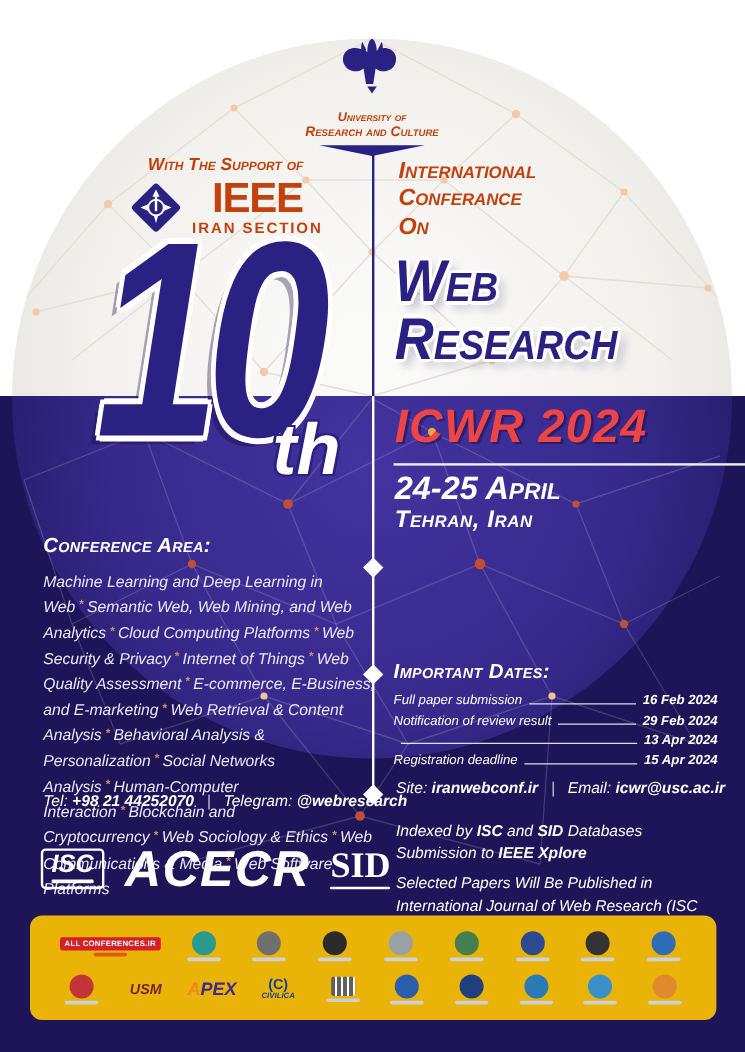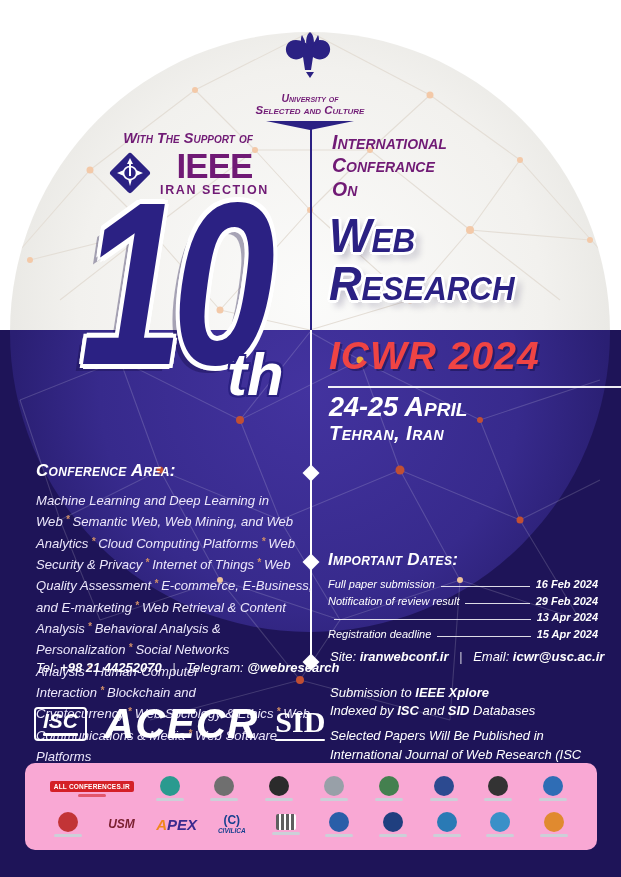--- a/index.html
+++ b/index.html
@@ -1,20 +1,20 @@
 <!DOCTYPE html>
 <html><head>
 <meta charset="utf-8">
 <style>
   html,body{margin:0;padding:0;background:#fff;}
   .poster{position:relative;width:621px;height:877px;overflow:hidden;background:#fff;
     font-family:"Liberation Sans",sans-serif;}
   .bg{position:absolute;left:0;top:0;z-index:0;}
   .abs{position:absolute;z-index:2;}
-  .ind{color:#701a75;}
+  .ind{color:#c2410c;}
   .sc{font-variant:small-caps;}
   .it{font-style:italic;}
 
   
   .usc-name{left:210px;top:92px;width:200px;text-align:center;font-weight:800;line-height:1.18;}
   .usc-name .l1{font-size:10.5px;}
   .usc-name .l2{font-size:11.5px;}
   .top-tri{left:266px;top:121px;width:0;height:0;border-left:44px solid transparent;
     border-right:44px solid transparent;border-top:9px solid #2b2183;}
   .divider-light{left:310px;top:127px;width:2px;height:203px;background:#2b2183;}
@@ -43,21 +43,21 @@
     text-shadow:-3px 0 0 #fff,3px 0 0 #fff,0 -3px 0 #fff,0 3px 0 #fff,
       -2px -2px 0 #fff,2px -2px 0 #fff,-2px 2px 0 #fff,2px 2px 0 #fff,
       6px 6px 8px rgba(18,10,64,.25);}
   .acronym{left:329px;top:334px;font-size:39px;font-weight:900;color:#ef4444;letter-spacing:1px;
     text-shadow:2px 2px 0 rgba(18,10,64,.45);}
   .rule{left:328px;top:386px;width:293px;height:2px;background:#fff;opacity:.92;}
   .evdates{left:329px;top:392px;font-size:27px;font-weight:900;color:#fff;}
   .evloc{left:329px;top:422px;font-size:20px;font-weight:900;color:#fff;letter-spacing:.5px;}
 
   
-  .area{left:36px;top:461px;width:278px;color:#fff;}
+  .area{left:36px;top:445px;width:278px;color:#fff;}
   .sec-h{font-size:17px;font-weight:900;letter-spacing:.3px;color:#fff;}
   .topics{margin-top:9px;font-size:13.1px;line-height:1.63;color:#ece7fb;}
   .topics .sep{color:#d08f68;font-size:10px;position:relative;top:-3px;margin:0 3px;font-weight:700;}
   .contact{font-size:13px;color:#fff;white-space:nowrap;}
   .contact .pipe{opacity:.75;margin:0 7px;font-weight:400;}
   .contact b{font-weight:800;}
   .contact-left{left:36px;top:660px;}
   .contact-right{left:330px;top:649px;}
 
   
@@ -76,21 +76,21 @@
   
   .indexing{left:34px;top:703px;width:275px;display:flex;align-items:center;gap:17px;color:#fff;}
   .isc-box{border:2.5px solid #fff;border-radius:4px;padding:1px 7px 3px 7px;text-align:center;}
   .isc-box .isc-t{font-size:21px;font-weight:900;font-style:italic;line-height:1;}
   .mini-bar{height:2.5px;background:#fff;border-radius:1px;margin-top:2px;}
   .acecr-t{font-size:42px;font-weight:900;font-style:italic;letter-spacing:1px;line-height:1;}
   .sid-w{text-align:center;}
   .sid-t{font-family:"Liberation Serif",serif;font-size:30px;font-weight:800;line-height:1;font-style:normal;}
 
   
-  .panel{left:25px;top:763px;width:572px;height:87px;background:#f9a8d4;border-radius:10px;
+  .panel{left:25px;top:763px;width:572px;height:87px;background:#eab308;border-radius:10px;
     display:flex;flex-direction:column;justify-content:space-evenly;padding:3px 8px;box-sizing:border-box;}
   .logo-row{display:flex;justify-content:space-evenly;align-items:center;}
   .logo-tile{display:flex;flex-direction:column;align-items:center;justify-content:center;gap:2px;min-width:38px;}
   .disc{width:20px;height:20px;border-radius:50%;}
   .column-glyph{width:20px;height:16px;border-radius:2px;
     background:repeating-linear-gradient(90deg,#5f5f5f 0 3px,#fff 3px 5px);}
   .cap-bar{width:28px;height:3px;background:#ccd0d8;border-radius:2px;}
   .banner-chip{font-size:6.5px;font-weight:800;color:#fff;padding:2px 4px;border-radius:2px;
     letter-spacing:.2px;white-space:nowrap;}
   .text-logo{font-weight:900;font-style:italic;line-height:1;white-space:nowrap;}
@@ -175,21 +175,21 @@
 
   <svg class="abs" style="left:272px;top:32px;" width="76" height="58" viewBox="0 0 76 58" data-name="usc-university-logo" fill="#2b2183">
     <path d="M24,8 C15,8 12,16 15,22 C18,28 26,29 31,25 L33,38 L39,38 L41,25 C46,29 54,28 57,22 C60,16 57,8 48,8 C43,8 40,11 38,15 C36,11 29,8 24,8 Z"></path>
     <path d="M36,2 C34,6 33,12 36,16 L38,18 L40,16 C43,12 42,6 40,2 L38,0 Z"></path>
     <path d="M30,3 C28,7 29,12 32,14 L33,9 Z M46,3 C48,7 47,12 44,14 L43,9 Z"></path>
     <path d="M34,40 L42,40 L38,46 Z"></path>
   </svg>
 
   <div class="abs usc-name ind it sc" data-name="university-name">
     <div class="l1" data-name="university-name-line1">University of</div>
-    <div class="l2" data-name="university-name-line2">Selected and Culture</div>
+    <div class="l2" data-name="university-name-line2">Research and Culture</div>
   </div>
 
   <div class="abs top-tri" data-name="header-triangle-divider"></div>
   <div class="abs divider-light" data-name="vertical-divider-light"></div>
   <div class="abs divider-dark" data-name="vertical-divider-dark"></div>
   <div class="abs divider-diamond" style="top:467px;" data-name="divider-diamond-top"></div>
   <div class="abs divider-diamond" style="top:556px;" data-name="divider-diamond-middle"></div>
   <div class="abs divider-diamond" style="top:656px;" data-name="divider-diamond-bottom"></div>
 
   <div class="abs intro ind it sc" data-name="conference-intro">
@@ -262,22 +262,22 @@
       </div>
   </div>
 
   <div class="abs contact contact-right it" data-name="contact-right">
     <span data-name="site-link"><span>Site: </span><b>iranwebconf.ir</b></span>
     <span class="pipe" data-name="contact-separator-2">|</span>
     <span data-name="email-link"><span>Email: </span><b>icwr@usc.ac.ir</b></span>
   </div>
 
   <div class="abs pub it" data-name="publication-info">
+    <div data-name="publication-line2"><span>Indexed by </span><b>ISC</b><span> and </span><b>SID</b><span> Databases</span></div>
     <div data-name="publication-line1"><span>Submission to </span><b>IEEE Xplore</b></div>
-    <div data-name="publication-line2"><span>Indexed by </span><b>ISC</b><span> and </span><b>SID</b><span> Databases</span></div>
     <div class="gap"></div>
     <div data-name="publication-line3"><span>Selected Papers Will Be Published in International Journal of Web Research (ISC indexed)</span></div>
   </div>
 
   <div class="abs indexing" data-name="indexing-logos">
     <div class="isc-box" data-name="isc-logo">
       <div class="isc-t" data-name="isc-logo-text">ISC</div>
       <div class="mini-bar" data-name="isc-logo-caption-bar"></div>
     </div>
     <div class="acecr-t" data-name="acecr-logo">ACECR</div>

